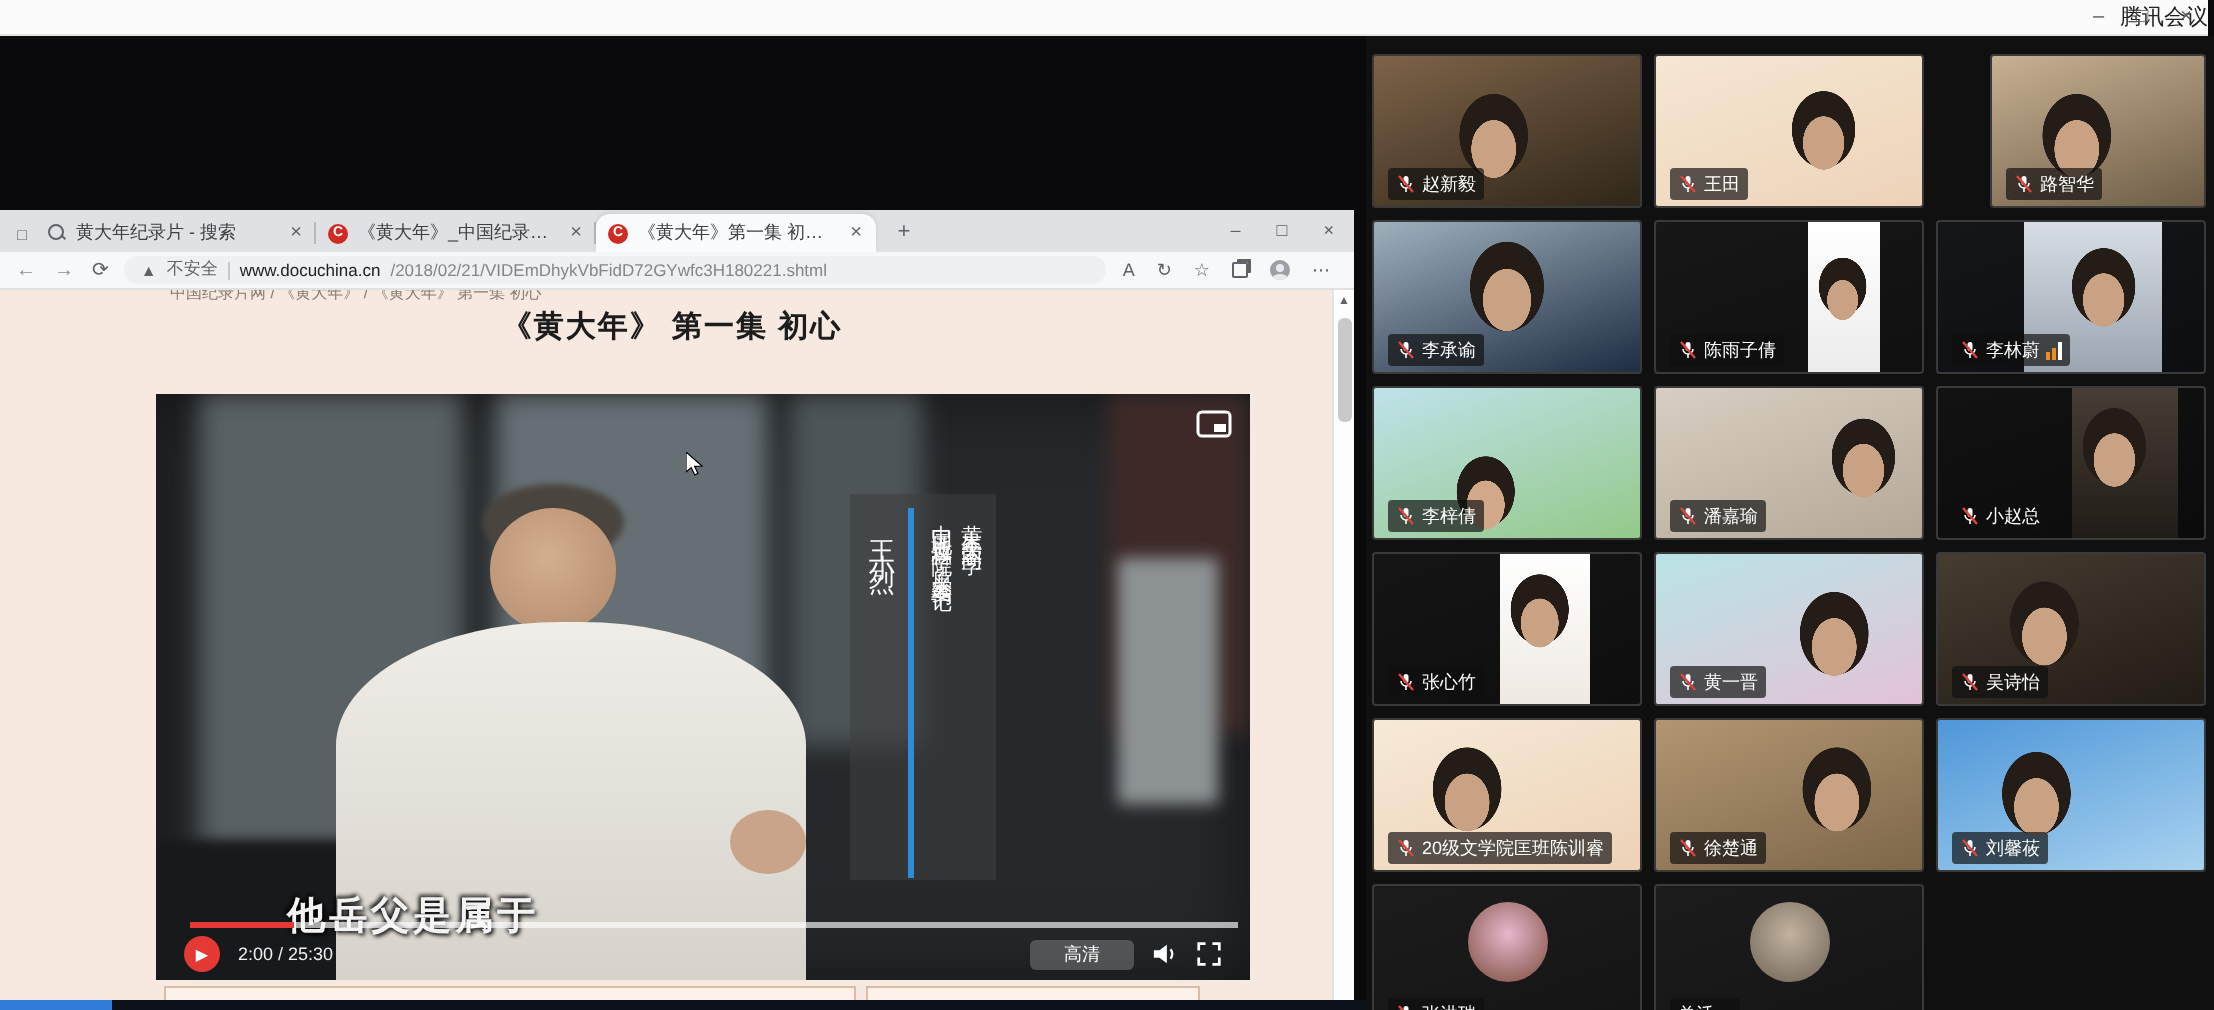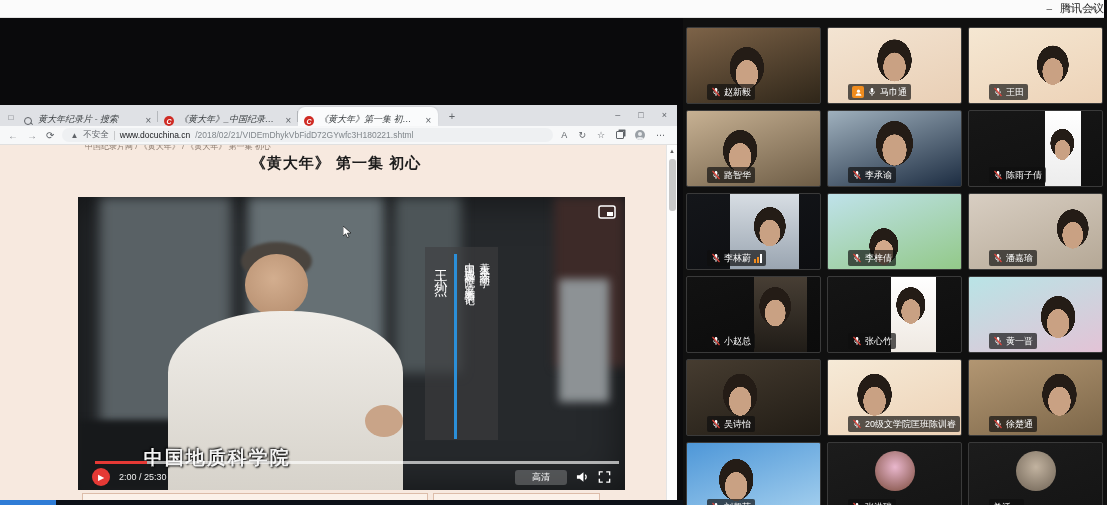--- a/index.html
+++ b/index.html
@@ -16,22 +16,22 @@
   .main { position:absolute; left:0; top:18px; width:1107px; height:487px; }
 
   
   .share-area { position:absolute; left:0; top:0; width:683px; height:487px; background:#0a0a0c; overflow:hidden; }
 
   .browser { position:absolute; left:0; top:87px; width:677px; height:395px; background:#e3e5e8; }
 
   
   .tabstrip { position:relative; height:21px; background:#dfe1e5; display:flex; align-items:flex-end; padding-left:4px; }
   .tab-actions { width:14px; height:18px; display:flex; align-items:center; justify-content:center; font-size:8px; color:#5f6368; }
-  .tab { width:140px; height:19px; display:flex; align-items:flex-end; gap:5px; padding:0 6px; font-size:9px; color:#3c4043;
-    border-radius:7px 7px 0 0; position:relative;font-style:italic; }
+  .tab { width:140px; height:19px; display:flex; align-items:center; gap:5px; padding:0 6px; font-size:9px; color:#3c4043;
+    border-radius:7px 7px 0 0; position:relative; }
   .tab:not(.active):after { content:""; position:absolute; right:0; top:4px; height:11px; width:1px; background:#b5b8bc; }
   .tab.active { background:#fafbfc; box-shadow:0 -1px 2px rgba(0,0,0,.08); }
   .tab .t-title { flex:1; white-space:nowrap; overflow:hidden; text-overflow:ellipsis; }
   .tab .t-close { font-size:10px; color:#5f6368; padding:0 1px; }
   .fav-search { width:9px; height:9px; position:relative; flex:0 0 auto; }
   .fav-search:before { content:""; position:absolute; left:0; top:0; width:6px; height:6px; border:1.4px solid #5f6368; border-radius:50%; }
   .fav-search:after { content:""; position:absolute; left:6px; top:6px; width:3px; height:1.4px; background:#5f6368; transform:rotate(45deg); }
   .fav-site { width:10px; height:10px; border-radius:50%; background:#cf2b24; color:#fff; font-size:7px; font-weight:bold;
     display:flex; align-items:center; justify-content:center; flex:0 0 auto; }
   .newtab { width:16px; height:16px; margin-left:6px; margin-bottom:2px; display:flex; align-items:center; justify-content:center;
@@ -113,21 +113,21 @@
   .bottom-strip { position:absolute; left:0; top:482px; width:683px; height:5px; background:#0d1118; }
   .bottom-strip .blue { position:absolute; left:0; top:0; width:56px; height:5px; background:#2f7cd6; }
 
   
   .panel { position:absolute; left:683px; top:0; width:424px; height:487px; background:#101010; overflow:hidden;
     padding:9px 4px 0 3px; }
   .grid { display:grid; grid-template-columns:repeat(3,135px); grid-auto-rows:77px; gap:6px; }
   .tile { position:relative; border:1px solid #3a3a3a; border-radius:2px; overflow:hidden; background:#1a1a1a; }
   .strip { position:absolute; top:0; bottom:0; }
   .avatar { position:absolute; left:50%; top:8px; width:40px; height:40px; margin-left:-20px; border-radius:50%; }
-  .tile-label { position:absolute; left:20px; bottom:3px; max-width:94%; display:flex; align-items:center; gap:3px;
+  .tile-label { position:absolute; left:7px; bottom:3px; max-width:94%; display:flex; align-items:center; gap:3px;
     background:rgba(15,15,15,.68); border-radius:2px; padding:1.5px 4px; }
   .pname { font-size:9px; color:#fff; white-space:nowrap; overflow:hidden; text-overflow:ellipsis; }
   .hand-badge { width:12px; height:12px; border-radius:2px; background:var(--hand-orange,#f08c1e);
     display:flex; align-items:center; justify-content:center; flex:0 0 auto; }
   .signal { display:flex; align-items:flex-end; gap:1px; height:9px; flex:0 0 auto; }
   .signal i { display:block; width:2px; background:var(--hand-orange,#f0a030); }
   .signal i:nth-child(1){ height:4px; } .signal i:nth-child(2){ height:6px; } .signal i:nth-child(3){ height:9px; background:#fff; }
 </style>
 </head>
 <body>
@@ -223,21 +223,21 @@
 
           <div class="caption">
             <span class="cap-name">王小烈</span>
             <span class="cap-line"></span>
             <div class="cap-cols">
                 <span>黄大年大学同学</span>
                 <span>中国地质科学院 原党委书记</span>
               </div>
           </div>
 
-          <div class="subtitle">中国地质科学院</div>
+          <div class="subtitle">他岳父是属于</div>
 
           <div class="progress">
             <div class="played" style="width: 10%;"></div>
           </div>
 
           <div class="controls">
             <span class="play-btn">▶</span>
             <span class="time">2:00 / 25:30</span>
             <span class="ctrl-spacer"></span>
             <span class="hd">高清</span>
@@ -272,48 +272,32 @@
           <div class="tile-label">
             <svg viewBox="0 0 20 20" width="10" height="10" style="flex:0 0 auto">
  <rect x="7.5" y="2" width="5" height="9" rx="2.5" fill="#fff"></rect>
  <path d="M5 9a5 5 0 0 0 10 0" fill="none" stroke="#fff" stroke-width="1.6"></path>
  <line x1="10" y1="14" x2="10" y2="18" stroke="#fff" stroke-width="1.6"></line>
  <line x1="3" y1="2" x2="17" y2="18" stroke="#e0443c" stroke-width="2.4"></line>
             </svg>
             <span class="pname">赵新毅</span>
           </div>
         </div>
-        <div class="tile" style="background: radial-gradient(16.12px 20.8px at 50% 52%, rgb(201, 161, 131) 69%, rgba(0, 0, 0, 0) 70%), radial-gradient(24.7px 29.9px at 50% 43%, rgb(36, 28, 22) 69%, rgba(0, 0, 0, 0) 70%), linear-gradient(160deg, rgb(243, 228, 210), rgb(233, 207, 181));">
-          <div class="tile-label">
-            <span class="hand-badge">
- <svg viewBox="0 0 20 20" width="9" height="9">
-                <circle cx="10" cy="7" r="3.5" fill="#fff"></circle>
- <path d="M3.5 17c0-3.5 3-5.5 6.5-5.5s6.5 2 6.5 5.5z" fill="#fff"></path>
-              </svg>
-            </span>
-            <svg viewBox="0 0 20 20" width="10" height="10" style="flex:0 0 auto">
- <rect x="7.5" y="2" width="5" height="9" rx="2.5" fill="#fff"></rect>
- <path d="M5 9a5 5 0 0 0 10 0" fill="none" stroke="#fff" stroke-width="1.6"></path>
- <line x1="10" y1="14" x2="10" y2="18" stroke="#fff" stroke-width="1.6"></line>
- </svg>
-            <span class="pname">马巾通</span>
-          </div>
-        </div>
         <div class="tile" style="background: radial-gradient(14.88px 19.2px at 63% 58%, rgb(201, 161, 131) 69%, rgba(0, 0, 0, 0) 70%), radial-gradient(22.8px 27.6px at 63% 49%, rgb(36, 28, 22) 69%, rgba(0, 0, 0, 0) 70%), linear-gradient(160deg, rgb(245, 231, 210), rgb(237, 211, 184));">
           <div class="tile-label">
             <svg viewBox="0 0 20 20" width="10" height="10" style="flex:0 0 auto">
  <rect x="7.5" y="2" width="5" height="9" rx="2.5" fill="#fff"></rect>
  <path d="M5 9a5 5 0 0 0 10 0" fill="none" stroke="#fff" stroke-width="1.6"></path>
  <line x1="10" y1="14" x2="10" y2="18" stroke="#fff" stroke-width="1.6"></line>
  <line x1="3" y1="2" x2="17" y2="18" stroke="#e0443c" stroke-width="2.4"></line>
             </svg>
             <span class="pname">王田</span>
           </div>
         </div>
-        <div class="tile" style="background: radial-gradient(16.12px 20.8px at 40% 62%, rgb(201, 161, 131) 69%, rgba(0, 0, 0, 0) 70%), radial-gradient(24.7px 29.9px at 40% 53%, rgb(36, 28, 22) 69%, rgba(0, 0, 0, 0) 70%), linear-gradient(160deg, rgb(199, 177, 147), rgb(110, 93, 70));">
+        <div class="tile" style="background: radial-gradient(16.12px 20.8px at 40% 62%, rgb(201, 161, 131) 69%, rgba(0, 0, 0, 0) 70%), radial-gradient(24.7px 29.9px at 40% 53%, rgb(36, 28, 22) 69%, rgba(0, 0, 0, 0) 70%), linear-gradient(160deg, rgb(199, 177, 147), rgb(110, 93, 70)); margin-left: 27px;">
           <div class="tile-label">
             <svg viewBox="0 0 20 20" width="10" height="10" style="flex:0 0 auto">
  <rect x="7.5" y="2" width="5" height="9" rx="2.5" fill="#fff"></rect>
  <path d="M5 9a5 5 0 0 0 10 0" fill="none" stroke="#fff" stroke-width="1.6"></path>
  <line x1="10" y1="14" x2="10" y2="18" stroke="#fff" stroke-width="1.6"></line>
  <line x1="3" y1="2" x2="17" y2="18" stroke="#e0443c" stroke-width="2.4"></line>
             </svg>
             <span class="pname">路智华</span>
           </div>
         </div>

